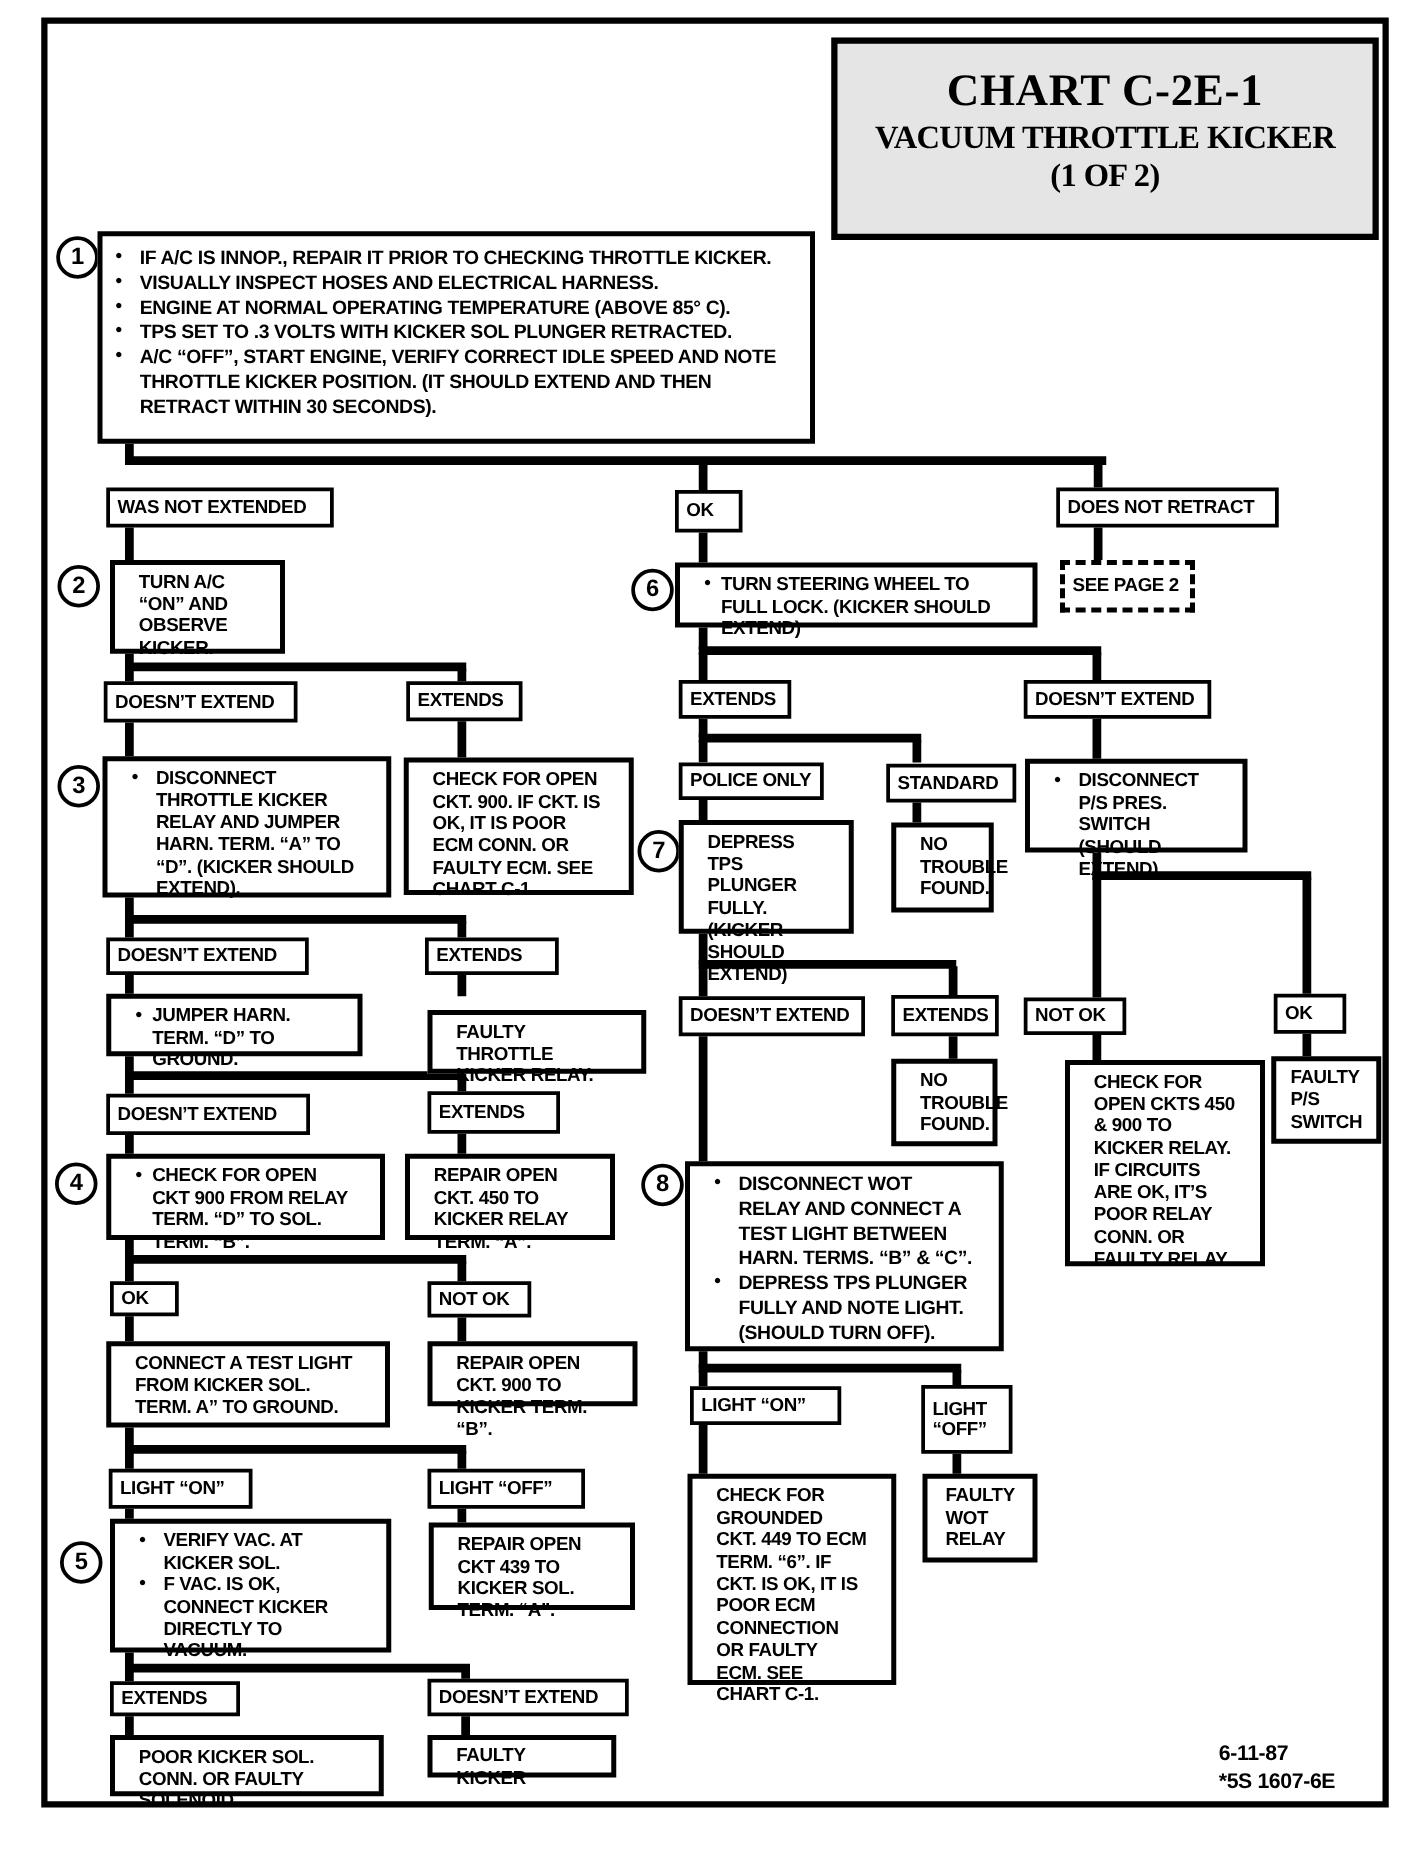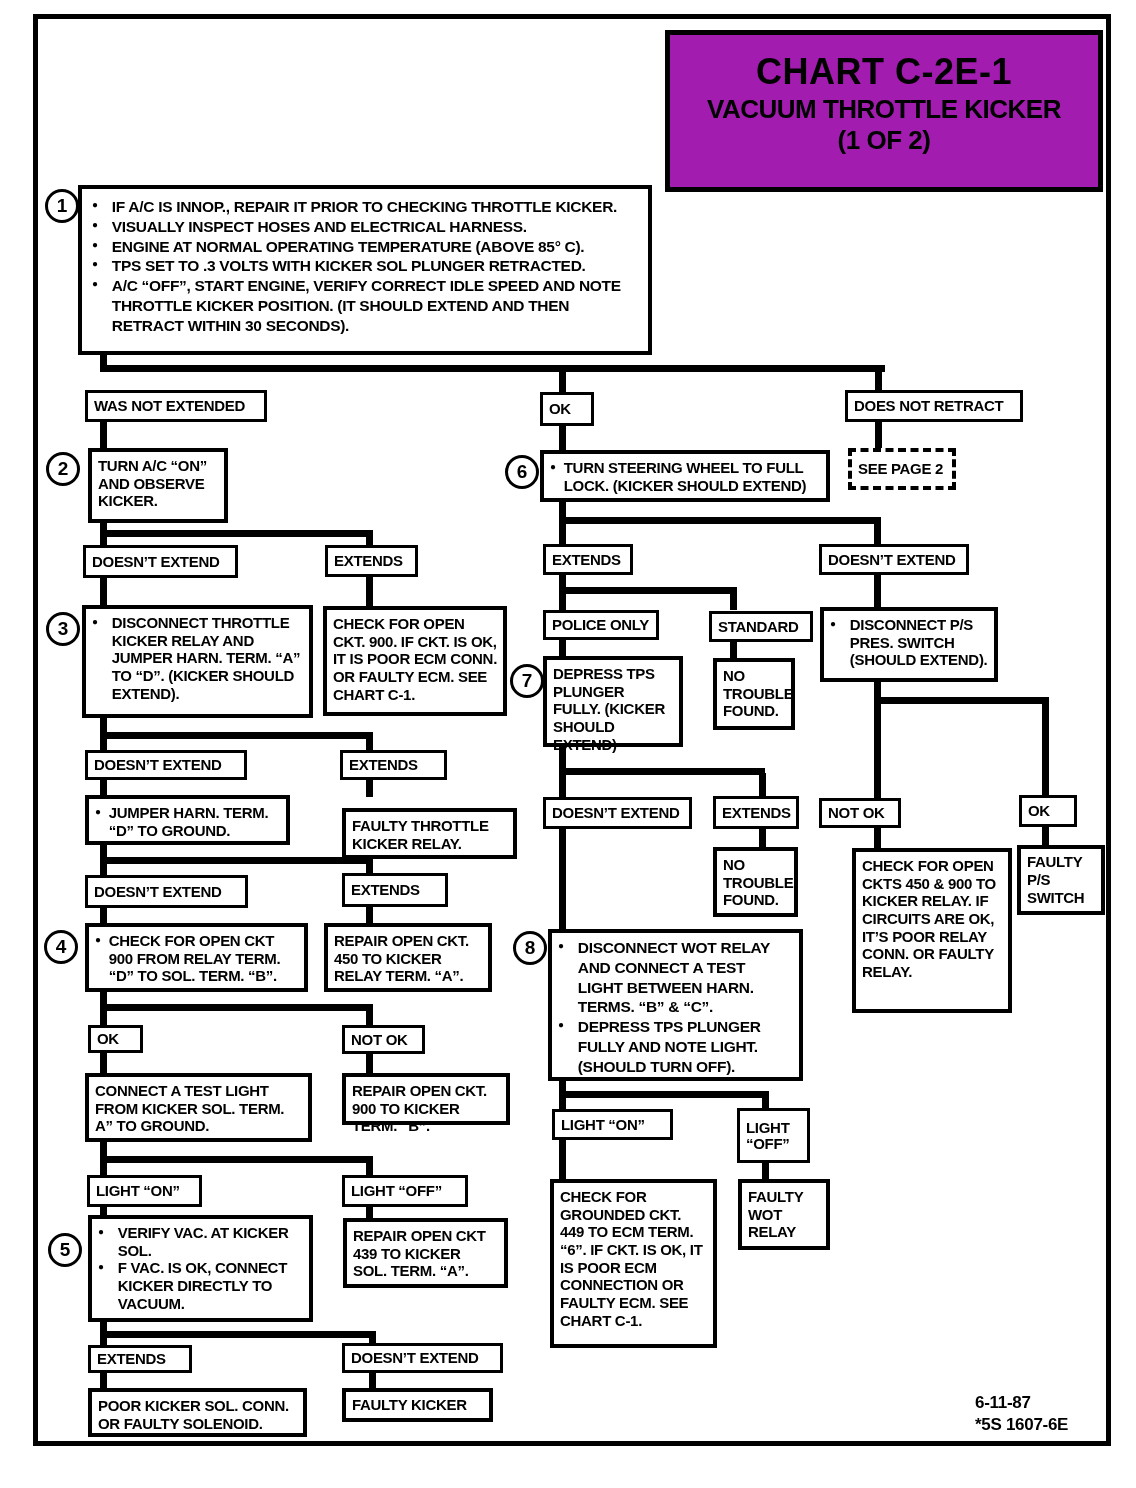--- a/index.html
+++ b/index.html
@@ -11,35 +11,35 @@
   .frame { position:absolute; border:5px solid #000; box-sizing:border-box; background:transparent; }
   .line  { position:absolute; background:#000; }
   .lbl {
     position:absolute; border:3px solid #000; box-sizing:border-box; background:#fff;
     display:flex; align-items:center; padding:2px 6px;
     font-size:15px; line-height:1.05; letter-spacing:-0.3px; white-space:nowrap;
   }
   .lbl.wrap { white-space:normal; }
   .box {
     position:absolute; border:4px solid #000; box-sizing:border-box; background:#fff;
-    padding:5px 6px; font-size:15px; line-height:1.18; letter-spacing:-0.3px;
+    padding:5px 19px; font-size:15px; line-height:1.18; letter-spacing:-0.3px;
   }
   .box.center { text-align:left; display:flex; align-items:center; justify-content:center; }
   .dashed { border:4px dashed #000 !important; }
   .step {
     position:absolute; width:34px; height:34px; border:3px solid #000; border-radius:50%;
     box-sizing:border-box; background:#fff; display:flex; align-items:center; justify-content:center;
     font-size:19px;
   }
   .bullets .row { display:flex; }
   .dot { flex:0 0 auto; font-size:10px; line-height:inherit; padding-top:2px; }
   .bullets .bt { flex:1 1 auto; }
   .g8 .dot { margin-right:8px; } .g8 .bt {}
   .g14 .dot { margin-right:14px; }
-  .title-box { position:absolute; border:5px solid #000; box-sizing:border-box; text-align:center; background:#a21caf; }
+  .title-box { position:absolute; border:5px solid #000; box-sizing:border-box; text-align:center; background:#e5e5e5;font-family:Liberation Serif, serif; }
   .t1 { font-size:36px; letter-spacing:0.5px; margin-top:16px; }
   .t2 { font-size:26px; letter-spacing:-0.5px; margin-top:2px; line-height:1.12; }
   .footer { position:absolute; font-size:17px; text-align:left; line-height:1.3; letter-spacing:-0.3px; }
   .big { font-size:15.5px; line-height:1.28; }
 </style>
 </head>
 <body>
 
 <div class="page">
 

